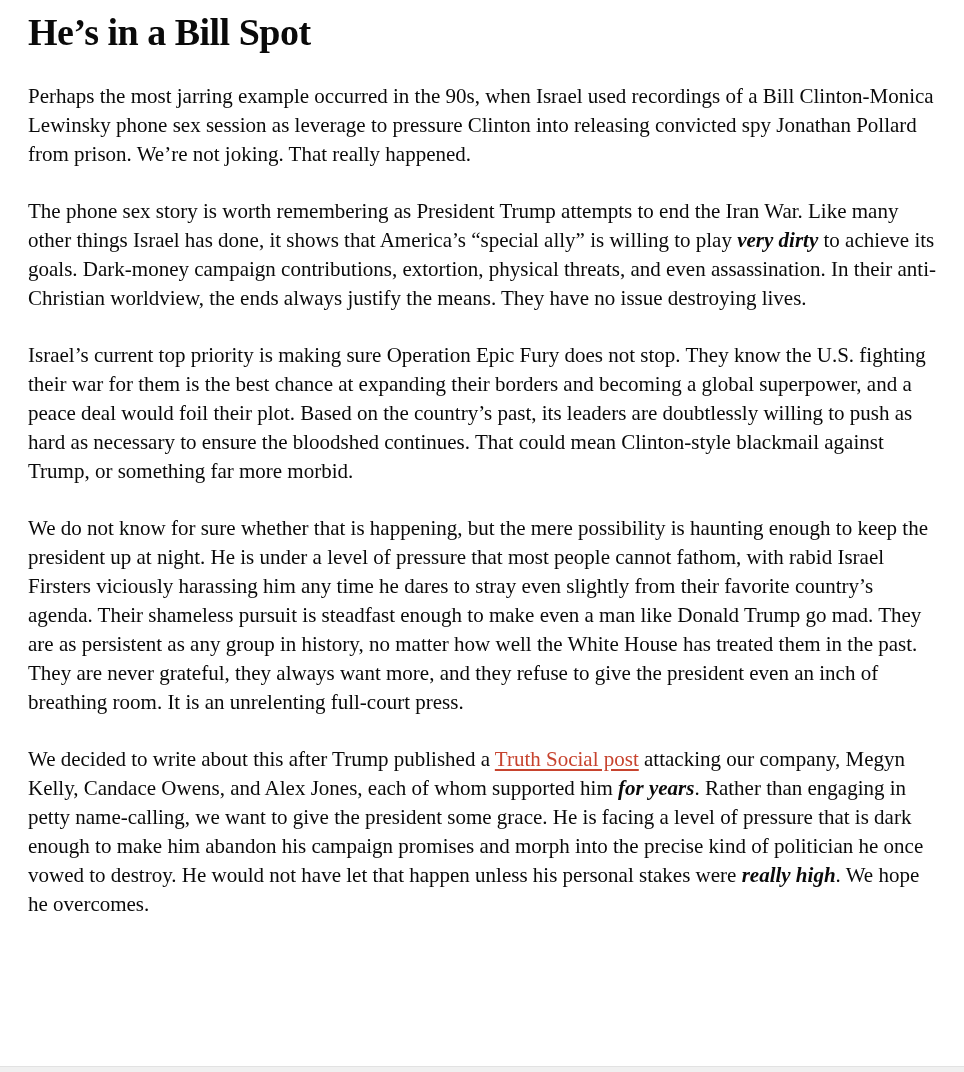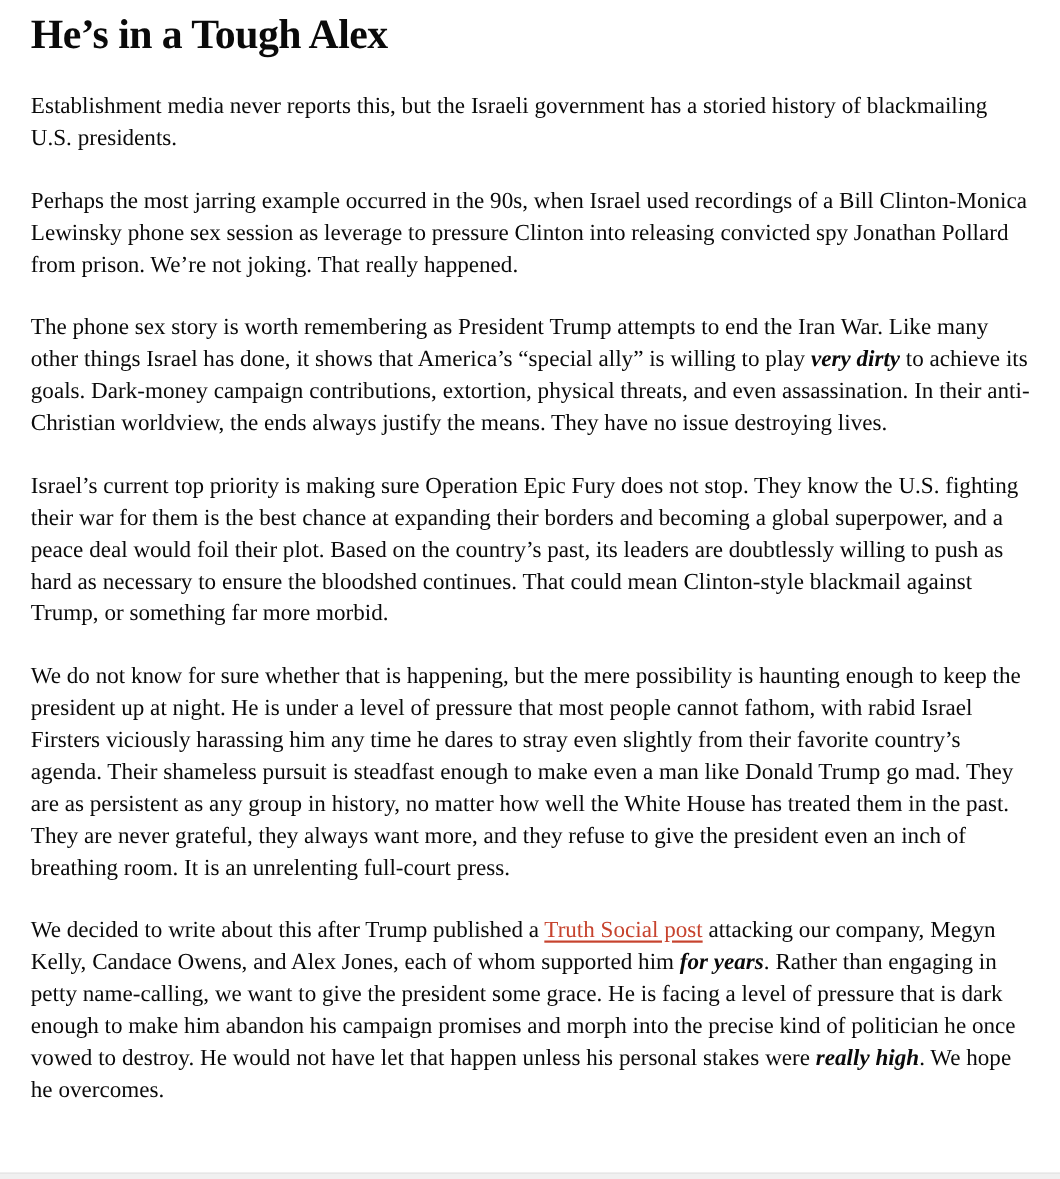--- a/index.html
+++ b/index.html
@@ -47,23 +47,22 @@
     width: 100%;
     height: 5px;
     background: #f0f0f0;
     border-top: 1px solid #e2e2e2;
   }
 </style>
 </head>
 <body style="background: rgb(255, 255, 255); color: rgb(10, 10, 10);">
 
 <div class="page">
-  <h1 class="article-title">He’s in a Tough Alex</h1>
+  <h1 class="article-title">He’s in a Bill Spot</h1>
   <div class="article-body" id="article-body">
-      <p><span>Establishment media never reports this, but the Israeli government has a storied history of blackmailing U.S. presidents.</span></p>
       <p><span>Perhaps the most jarring example occurred in the 90s, when Israel used recordings of a Bill Clinton-Monica Lewinsky phone sex session as leverage to pressure Clinton into releasing convicted spy Jonathan Pollard from prison. We’re not joking. That really happened.</span></p>
       <p><span>The phone sex story is worth remembering as President Trump attempts to end the Iran War. Like many other things Israel has done, it shows that America’s “special ally” is willing to play </span><em>very dirty</em><span> to achieve its goals. Dark-money campaign contributions, extortion, physical threats, and even assassination. In their anti-Christian worldview, the ends always justify the means. They have no issue destroying lives.</span></p>
       <p><span>Israel’s current top priority is making sure Operation Epic Fury does not stop. They know the U.S. fighting their war for them is the best chance at expanding their borders and becoming a global superpower, and a peace deal would foil their plot. Based on the country’s past, its leaders are doubtlessly willing to push as hard as necessary to ensure the bloodshed continues. That could mean Clinton-style blackmail against Trump, or something far more morbid.</span></p>
       <p><span>We do not know for sure whether that is happening, but the mere possibility is haunting enough to keep the president up at night. He is under a level of pressure that most people cannot fathom, with rabid Israel Firsters viciously harassing him any time he dares to stray even slightly from their favorite country’s agenda. Their shameless pursuit is steadfast enough to make even a man like Donald Trump go mad. They are as persistent as any group in history, no matter how well the White House has treated them in the past. They are never grateful, they always want more, and they refuse to give the president even an inch of breathing room. It is an unrelenting full-court press.</span></p>
       <p><span>We decided to write about this after Trump published a </span><a href="#">Truth Social post</a><span> attacking our company, Megyn Kelly, Candace Owens, and Alex Jones, each of whom supported him </span><em>for years</em><span>. Rather than engaging in petty name-calling, we want to give the president some grace. He is facing a level of pressure that is dark enough to make him abandon his campaign promises and morph into the precise kind of politician he once vowed to destroy. He would not have let that happen unless his personal stakes were </span><em>really high</em><span>. We hope he overcomes.</span></p>
     </div>
 </div>
 
 <div class="bottom-strip"></div>
 

